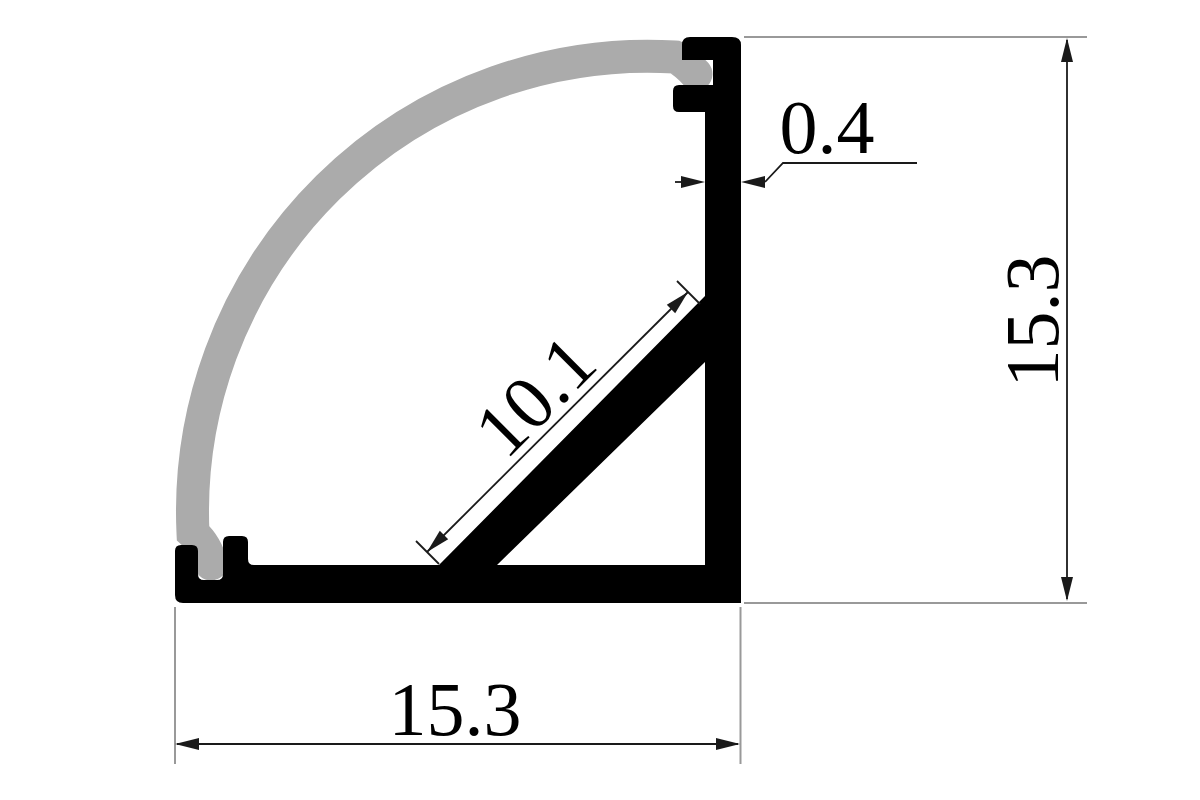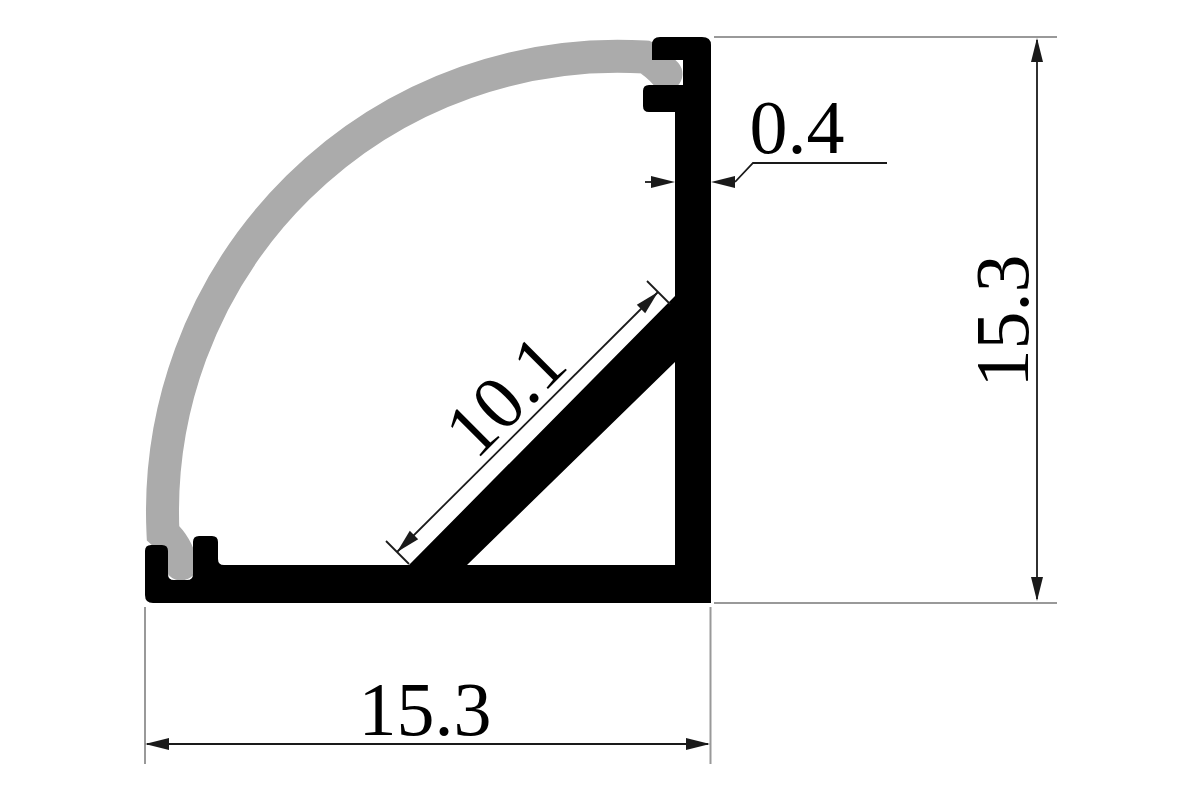--- a/index.html
+++ b/index.html
@@ -7,20 +7,21 @@
     padding: 0;
     background: #ffffff;
     width: 1200px;
     height: 800px;
     overflow: hidden;
   }
   .canvas-wrap {
     width: 1160px;
     height: 800px;
     position: relative;
+    margin-left: 30px;
   }
   svg {
     display: block;
   }
   svg text {
     font-family: "Liberation Serif", "DejaVu Serif", serif;
     font-size: 76px;
   }
   .diffuser-path {
     fill: none;

